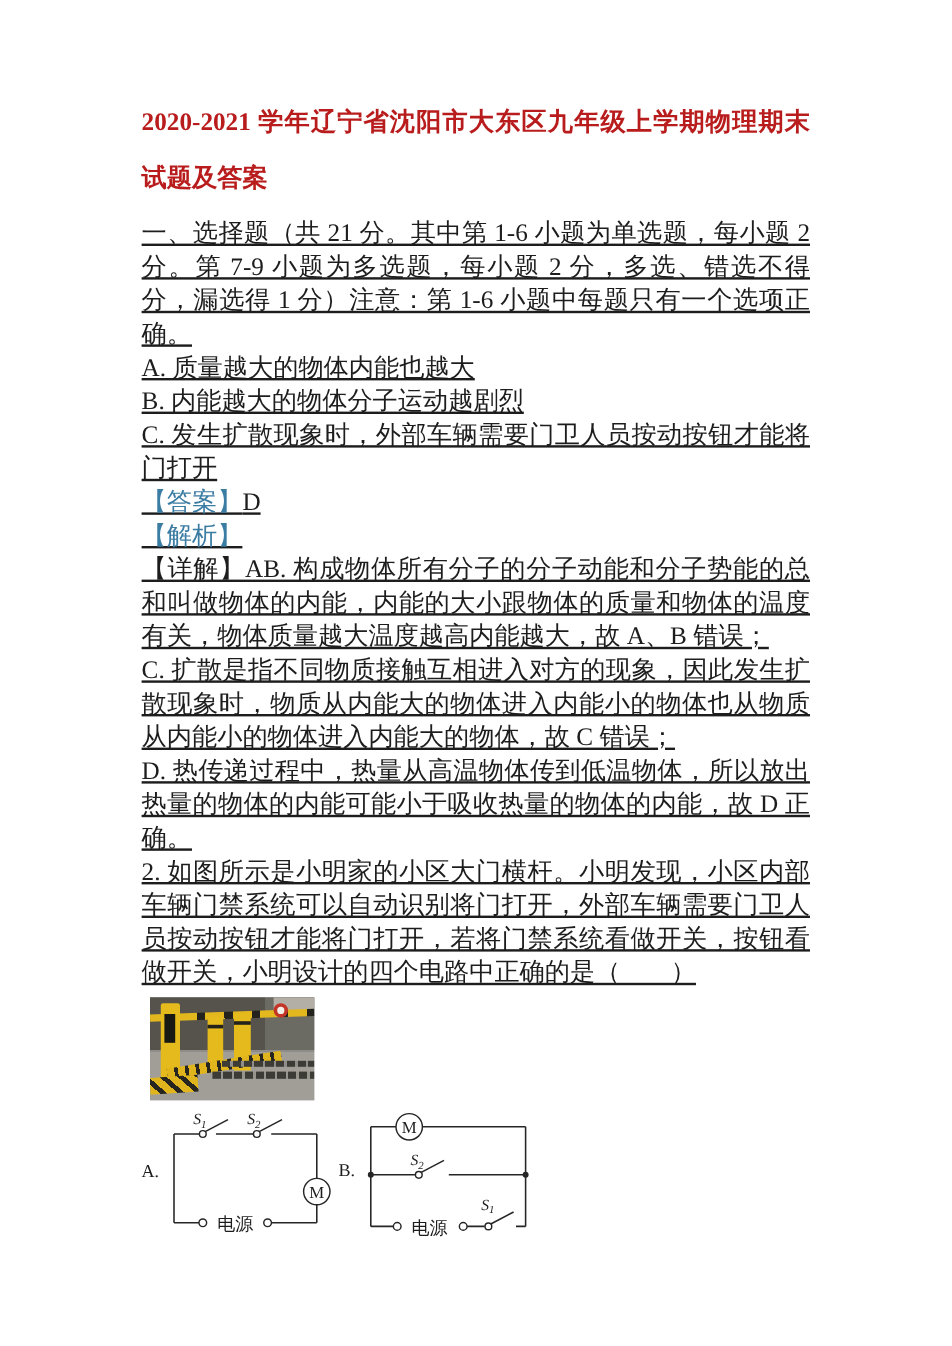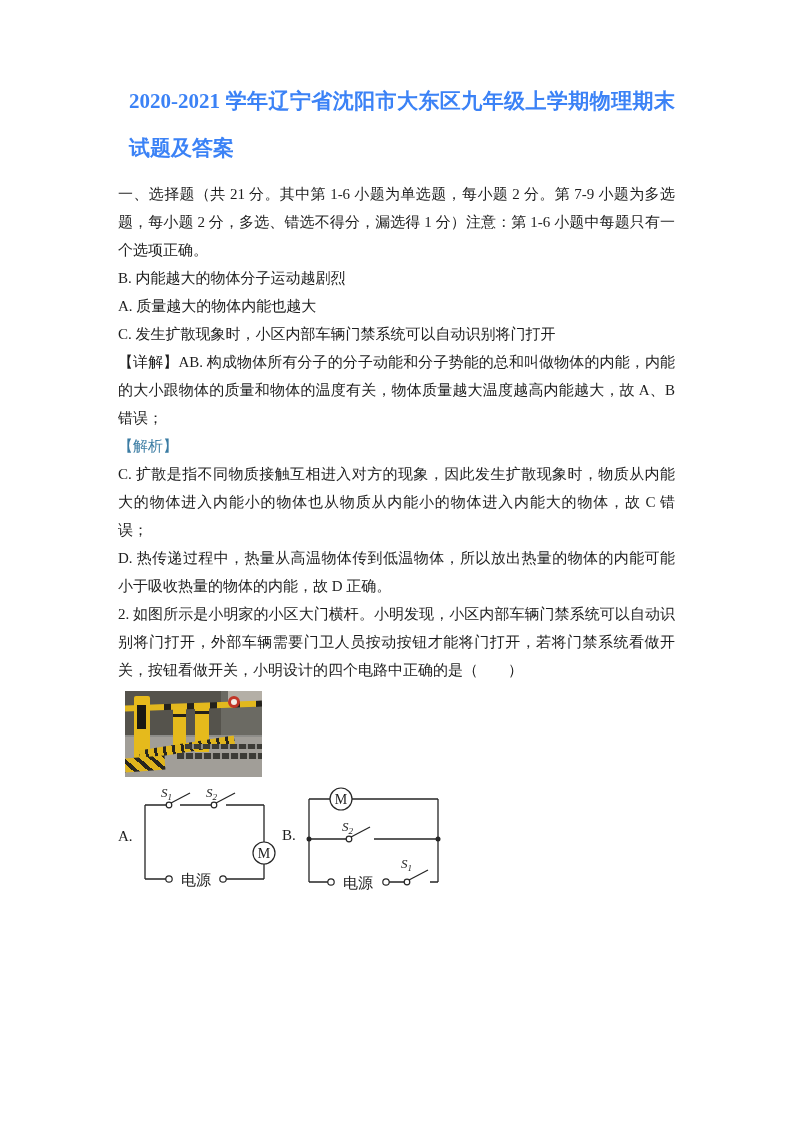--- a/index.html
+++ b/index.html
@@ -9,25 +9,25 @@
     box-sizing:border-box;
     margin:0 auto;
     background:#ffffff;
     padding:78px 118px 0 118px;
     font-family:"Liberation Serif","DejaVu Serif",serif;
     color:#1d1d1d;
     overflow:hidden;
   }
   .title {
     font-size:21px; font-weight:bold; line-height:47px;
-    margin:0 0 8px 11px; text-align:justify; color:#3b82f6;
+    margin:0 0 8px 0; text-align:justify; color:#b91c1c;
   }
   .line {
-    font-size:15px; line-height:28px; margin:0;
-    text-align:justify; text-justify:inter-ideograph;
+    font-size:21px; line-height:28px; margin:0;
+    text-align:justify; text-justify:inter-ideograph;text-decoration:underline;
   }
   .blue { color:var(--answer-blue,#3b7ca3); }
   
   .photo { position:relative; width:137px; height:86px; margin:7px 0 9px 7px;
            background:linear-gradient(#8e8d89 0 46px,#a19e98 46px 100%); overflow:hidden; }
   .ph-garage { position:absolute; left:0; top:0; width:137px; height:44px;
                background:linear-gradient(90deg,#55534c 0 70%,#6b6a63 70% 100%); }
   .ph-wall { position:absolute; right:0; top:0; width:34px; height:12px; background:#b4afa6; }
   .ph-arm { position:absolute; left:0; top:12px; width:137px; height:6px;
             background:repeating-linear-gradient(90deg,#e2b81e 0 16px,#24221c 16px 23px);
@@ -64,28 +64,29 @@
 </style>
 </head>
 <body>
 
 <div class="page">
 
   <h1 class="title">2020-2021 学年辽宁省沈阳市大东区九年级上学期物理期末试题及答案</h1>
 
   <p class="line">一、选择题（共 21 分。其中第 1-6 小题为单选题，每小题 2 分。第 7-9 小题为多选题，每小题 2 分，多选、错选不得分，漏选得 1 分）注意：第 1-6 小题中每题只有一个选项正确。</p>
 
+  <p class="line">A.  质量越大的物体内能也越大</p>
   <p class="line">B.  内能越大的物体分子运动越剧烈</p>
-  <p class="line">A.  质量越大的物体内能也越大</p>
-  <p class="line">C.  发生扩散现象时，小区内部车辆门禁系统可以自动识别将门打开</p>
+  <p class="line">C.  发生扩散现象时，外部车辆需要门卫人员按动按钮才能将门打开</p>
 
+  <p class="line"><span class="blue">【答案】</span><span>D</span></p>
+
+  <p class="line"><span class="blue">【解析】</span></p>
 
   <p class="line">【详解】AB. 构成物体所有分子的分子动能和分子势能的总和叫做物体的内能，内能的大小跟物体的质量和物体的温度有关，物体质量越大温度越高内能越大，故 A、B 错误；</p>
-
-  <p class="line"><span class="blue">【解析】</span></p>
   <p class="line">C. 扩散是指不同物质接触互相进入对方的现象，因此发生扩散现象时，物质从内能大的物体进入内能小的物体也从物质从内能小的物体进入内能大的物体，故 C 错误；</p>
   <p class="line">D. 热传递过程中，热量从高温物体传到低温物体，所以放出热量的物体的内能可能小于吸收热量的物体的内能，故 D 正确。</p>
 
   <p class="line">2.  如图所示是小明家的小区大门横杆。小明发现，小区内部车辆门禁系统可以自动识别将门打开，外部车辆需要门卫人员按动按钮才能将门打开，若将门禁系统看做开关，按钮看做开关，小明设计的四个电路中正确的是（　　）</p>
 
   <div class="photo">
     <div class="ph-garage"></div>
     <div class="ph-wall"></div>
     <div class="ph-arm"></div>
     <div class="ph-sign"></div>

